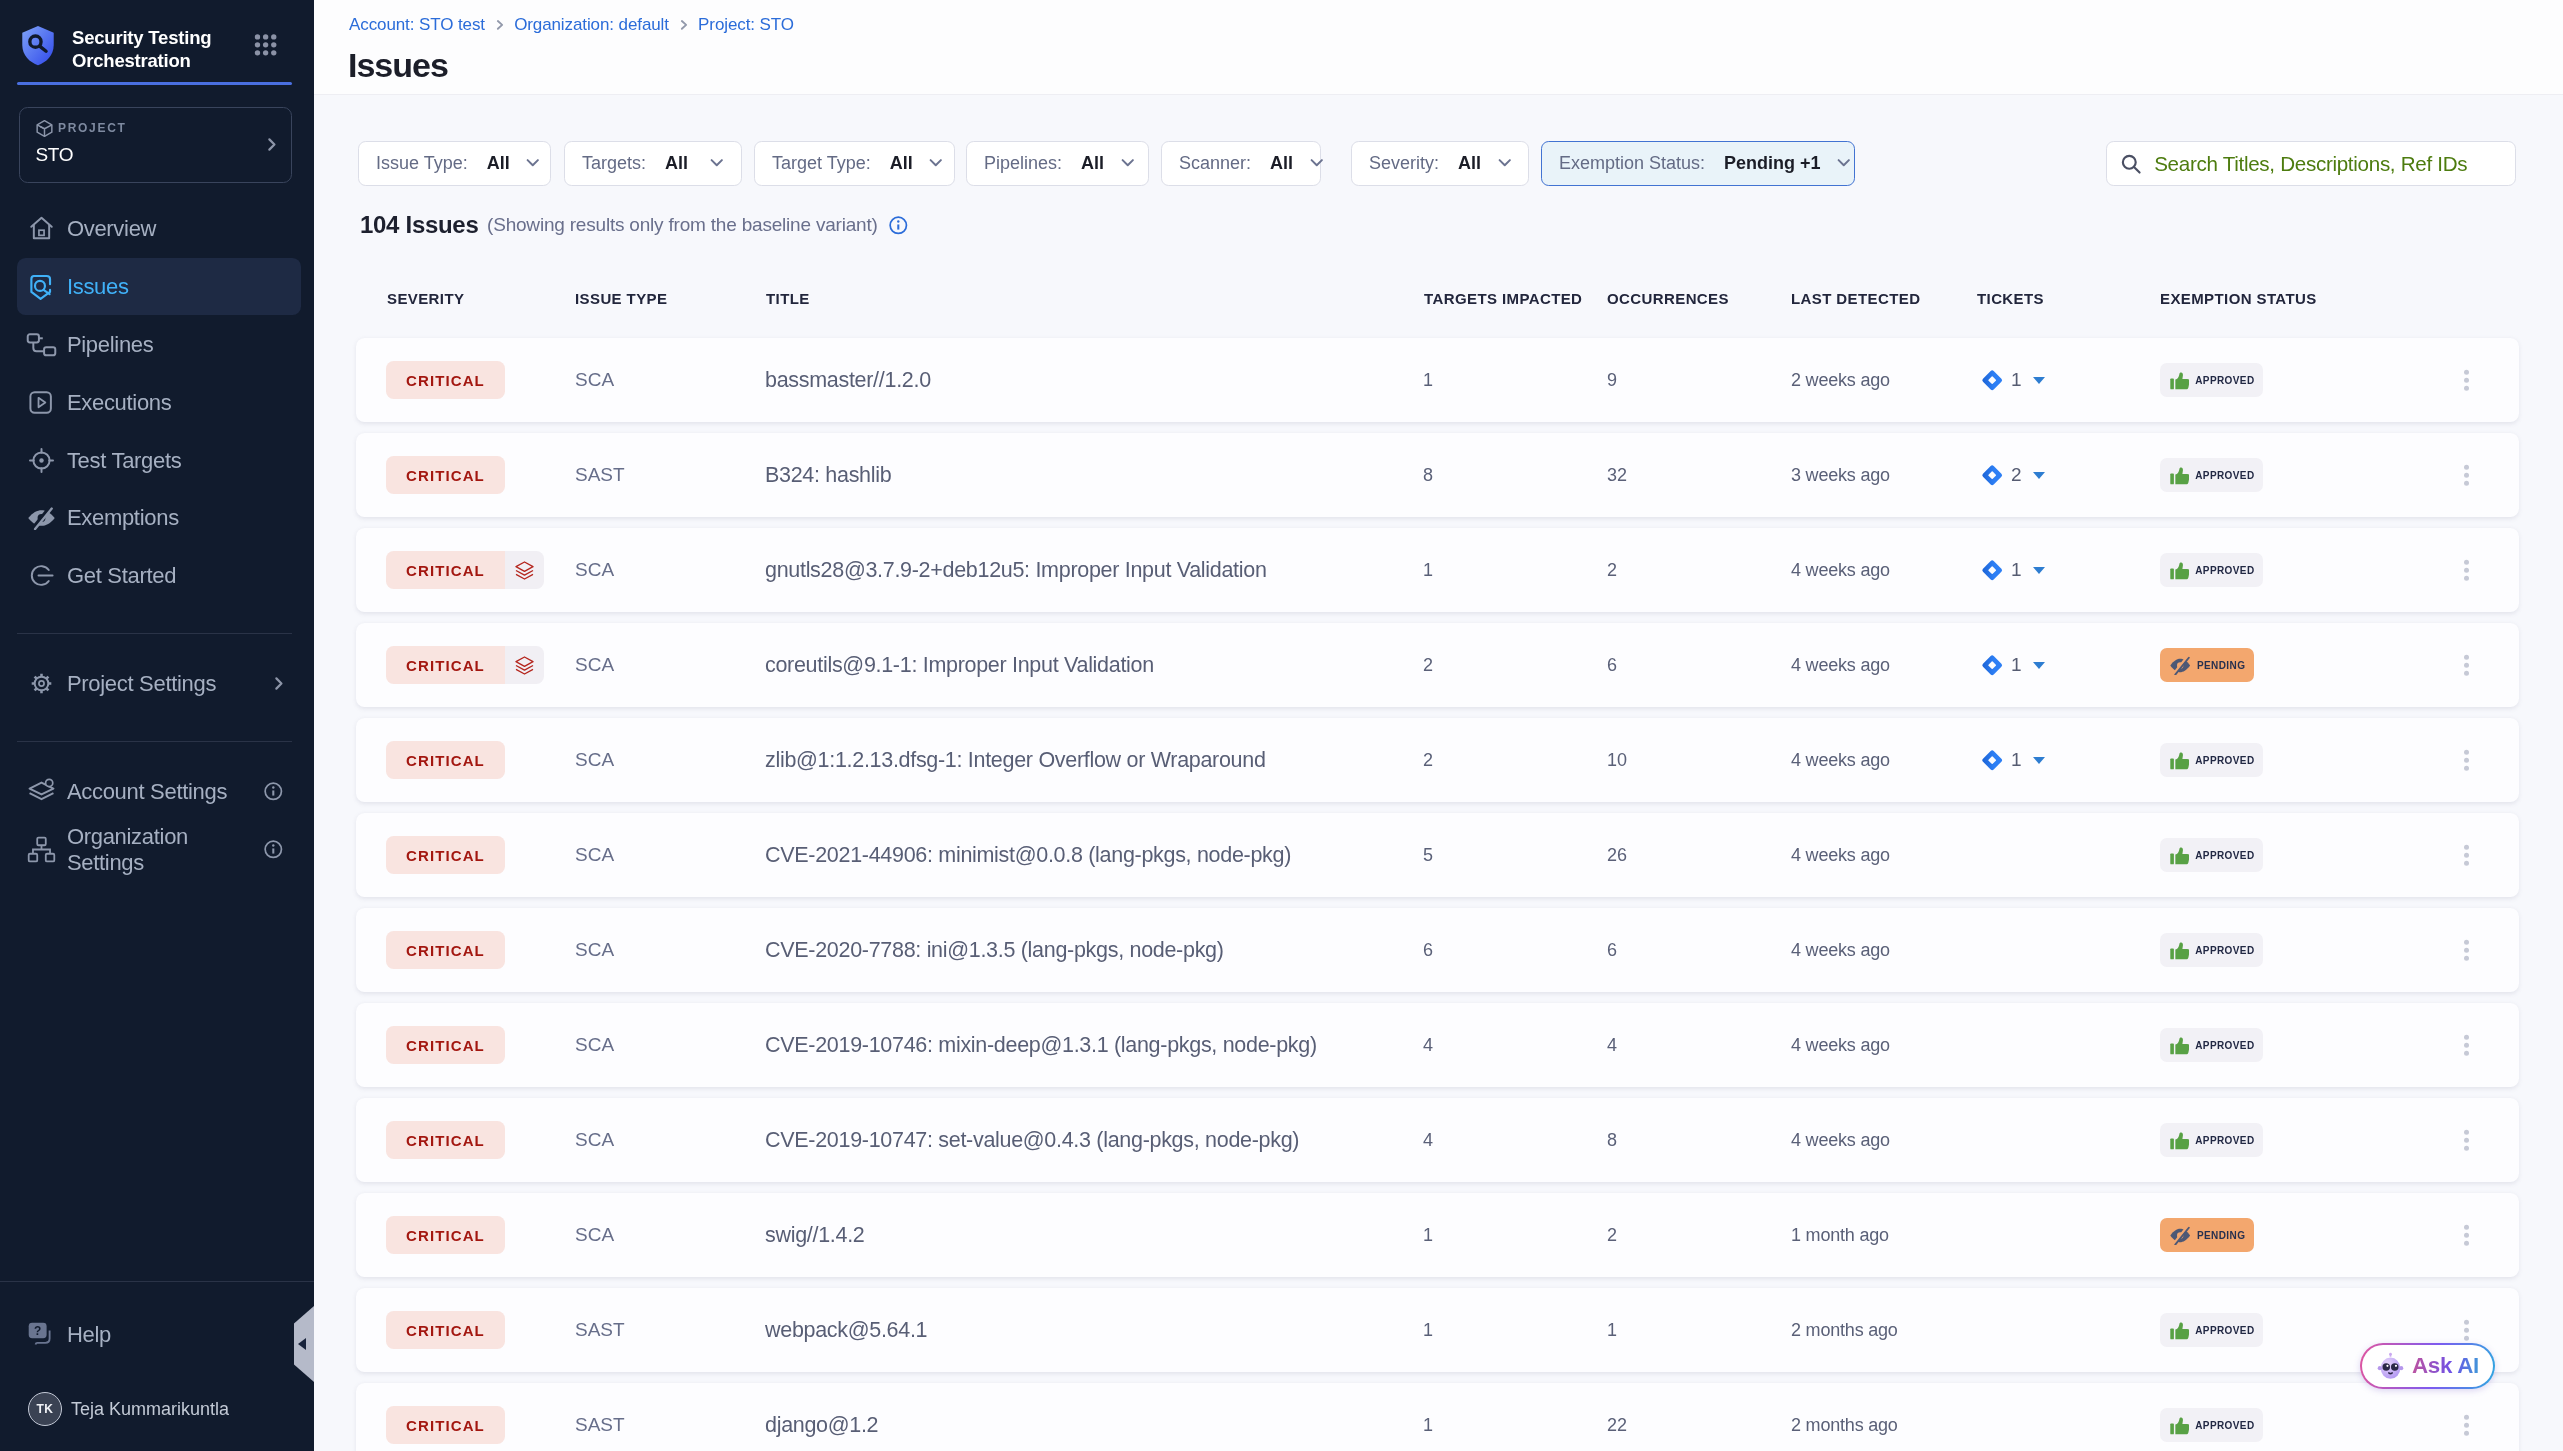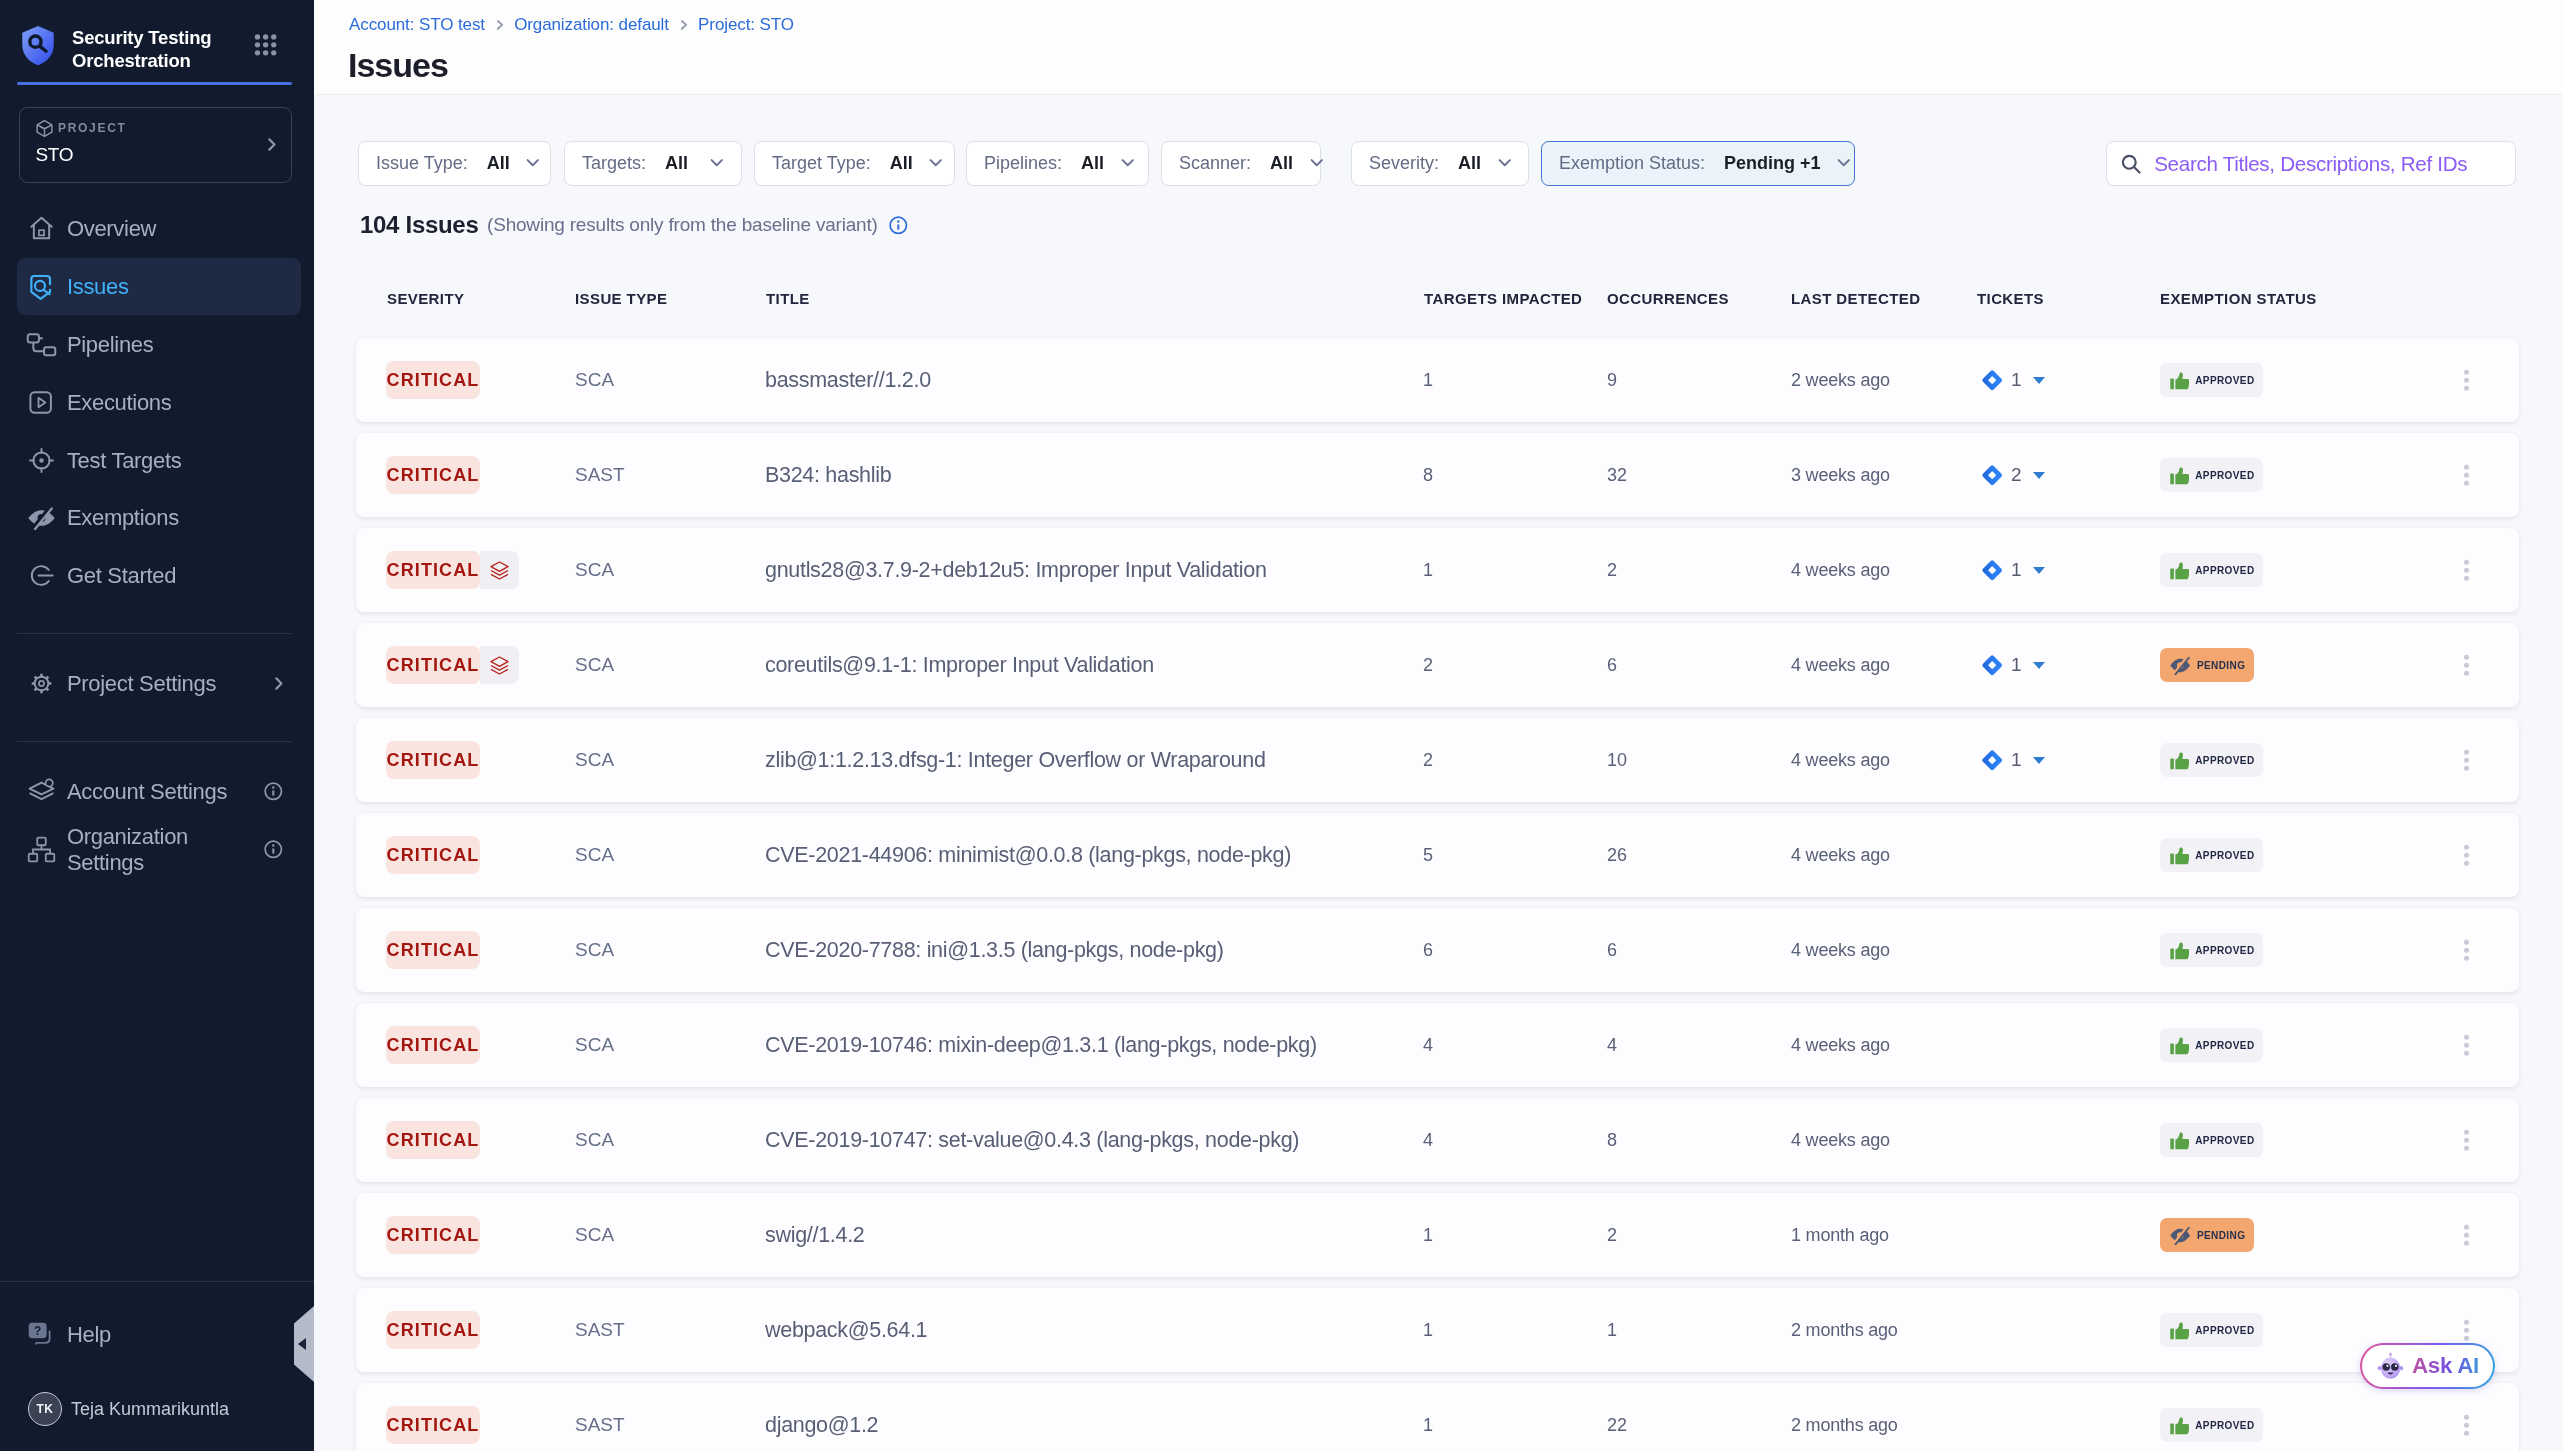--- a/index.html
+++ b/index.html
@@ -23,31 +23,31 @@
 #main { position:absolute; left:314px; top:0; width:2249px; height:1452px; background:#f7f8fc; }
 #topbar { position:absolute; left:0; top:0; width:2249px; height:95px; background:#fdfdfe; border-bottom:0.9px solid #eeeef3;}
 #crumbs { position:absolute; left:35px; top:14.6px; display:flex; align-items:center; font-size:17px; color:#2b6cd9; letter-spacing:-0.1px;}
 #crumbs .sep { margin:0 8.6px; display:flex; }
 #h1 { position:absolute; left:34px; top:46px; font-size:34px; font-weight:700; color:#1c1e29; letter-spacing:-1px;}
 .chip { position:absolute; top:141px; height:45px; background:#fff; border:1.7px solid #dcdee8; border-radius:7.7px; display:flex; align-items:center; justify-content:space-between; padding:0 17px; font-size:18px; color:#646b85; white-space:nowrap;}
 .chip b { color:#1b1d27; font-weight:700; margin-left:19px;}
 .chip .cv { margin-left:15.5px; display:flex;}
 #chipx { border-color:#4273d2; background:#e9f3f9; }
 #search { position:absolute; left:1792px; top:141px; width:410px; height:45px; background:#fff; border:1.7px solid #dcdee8; border-radius:7.7px; display:flex; align-items:center; padding:0 12px; }
-#search span { margin-left:11.2px; font-size:20.6px; color:#8b5cf6; letter-spacing:-0.3px;}
+#search span { margin-left:11.2px; font-size:20.6px; color:#4d7c0f; letter-spacing:-0.3px;}
 #count { position:absolute; left:46px; top:211px; display:flex; align-items:center; }
 #count b { font-size:24px; font-weight:700; color:#1d202e; letter-spacing:-0.3px;}
 #count span { font-size:19px; color:#696f8c; margin-left:8.6px; letter-spacing:-0.2px;}
 #count .ii { margin-left:10.3px; display:flex;}
 .th { position:absolute; top:290px; font-size:15px; font-weight:700; color:#22263c; letter-spacing:0.4px; }
 .card { position:absolute; left:42px; width:2163px; height:84px; background:#fdfdff; border-radius:8.6px; box-shadow:0 1.7px 4.3px rgba(110,115,140,0.14); }
 .cell { position:absolute; top:0; height:84px; display:flex; align-items:center; }
 .sev { left:30px; }
 .sevchip { height:38px; border-radius:7.7px; overflow:hidden; display:flex; }
-.sevred { width:94px; background:#f9e4e0; color:#a31710; font-size:18px; font-weight:700; letter-spacing:1.1px; display:flex; align-items:center; justify-content:center;border-radius:7px;}
+.sevred { width:119px; background:#f9e4e0; color:#a31710; font-size:15px; font-weight:700; letter-spacing:1.1px; display:flex; align-items:center; justify-content:center;}
 .sevgray { width:39px; background:#f1eff4; display:flex; align-items:center; justify-content:center;}
 .ctype { left:219px; font-size:19px; color:#676e8a; }
 .ctitle { left:409px; font-size:21.5px; color:#585e75; letter-spacing:-0.3px;}
 .cnum1 { left:1067px; font-size:18px; color:#5a6078; }
 .cnum2 { left:1251px; font-size:18px; color:#5a6078; }
 .cdate { left:1435px; font-size:18px; color:#5a6078; letter-spacing:-0.2px;}
 .ctick { left:1625px; }
 .ctick .cnt { font-size:19px; color:#565c72; margin-left:7.7px; }
 .caret { width:0; height:0; border-left:6px solid transparent; border-right:6px solid transparent; border-top:7.7px solid #2e7dd1; margin-left:11.2px; }
 .cex { left:1804px; }

